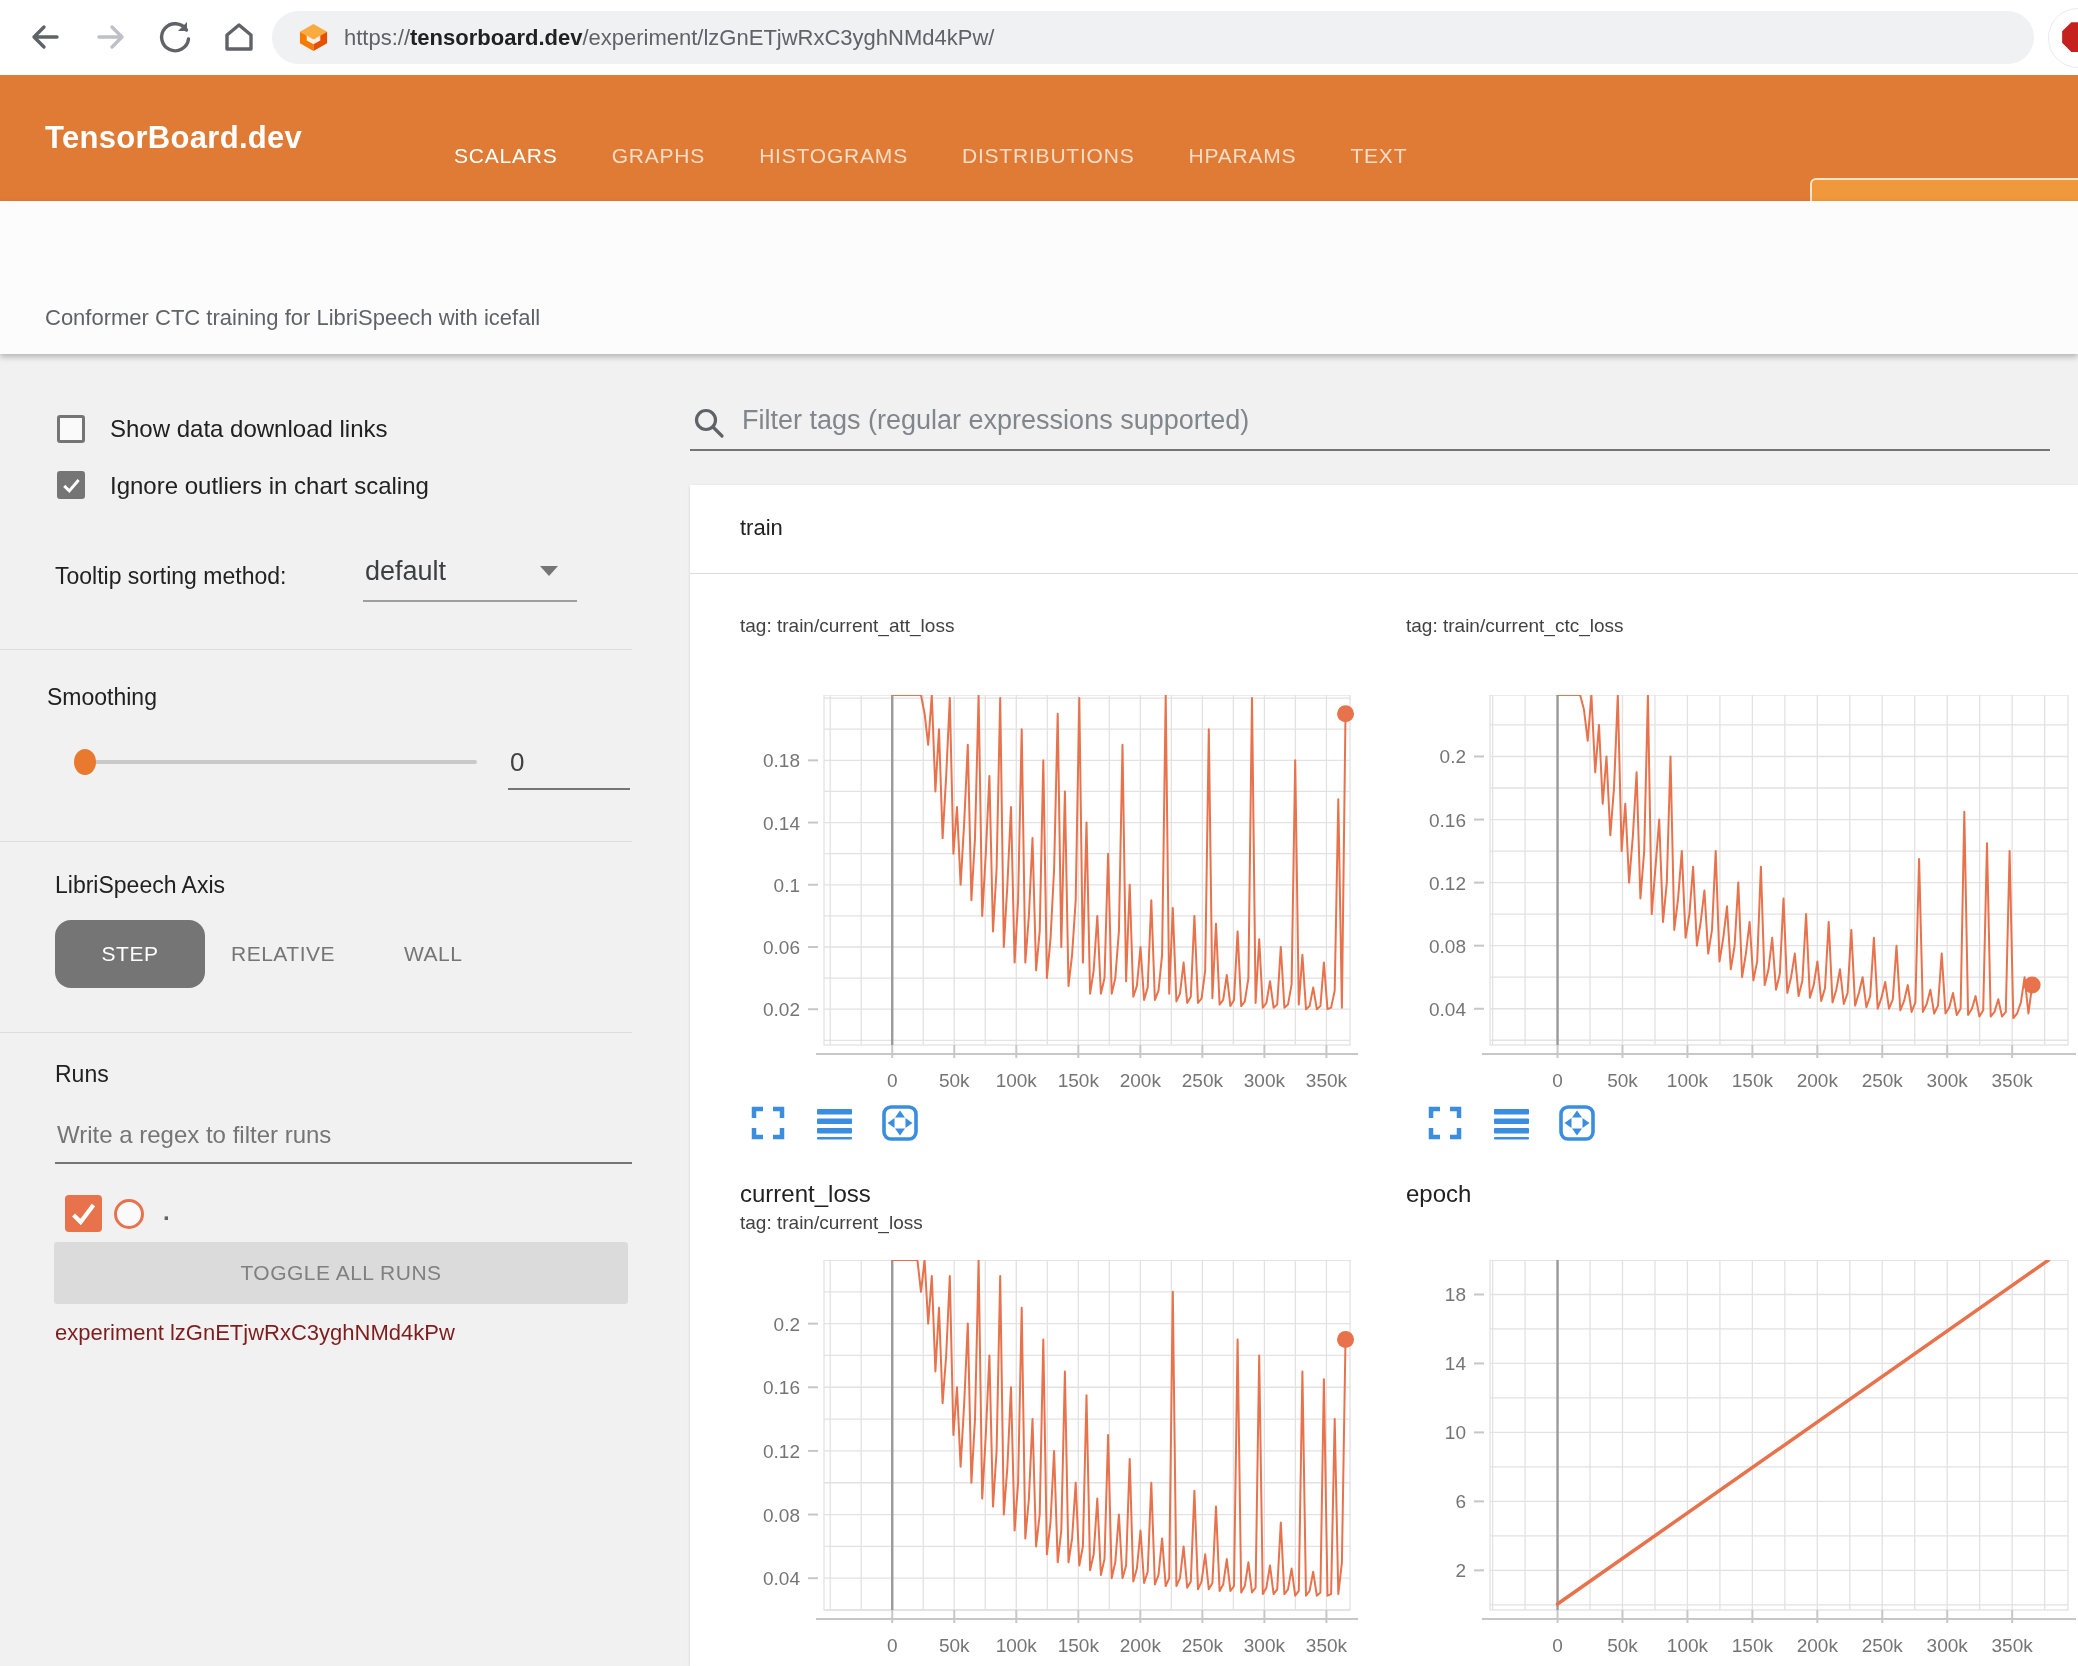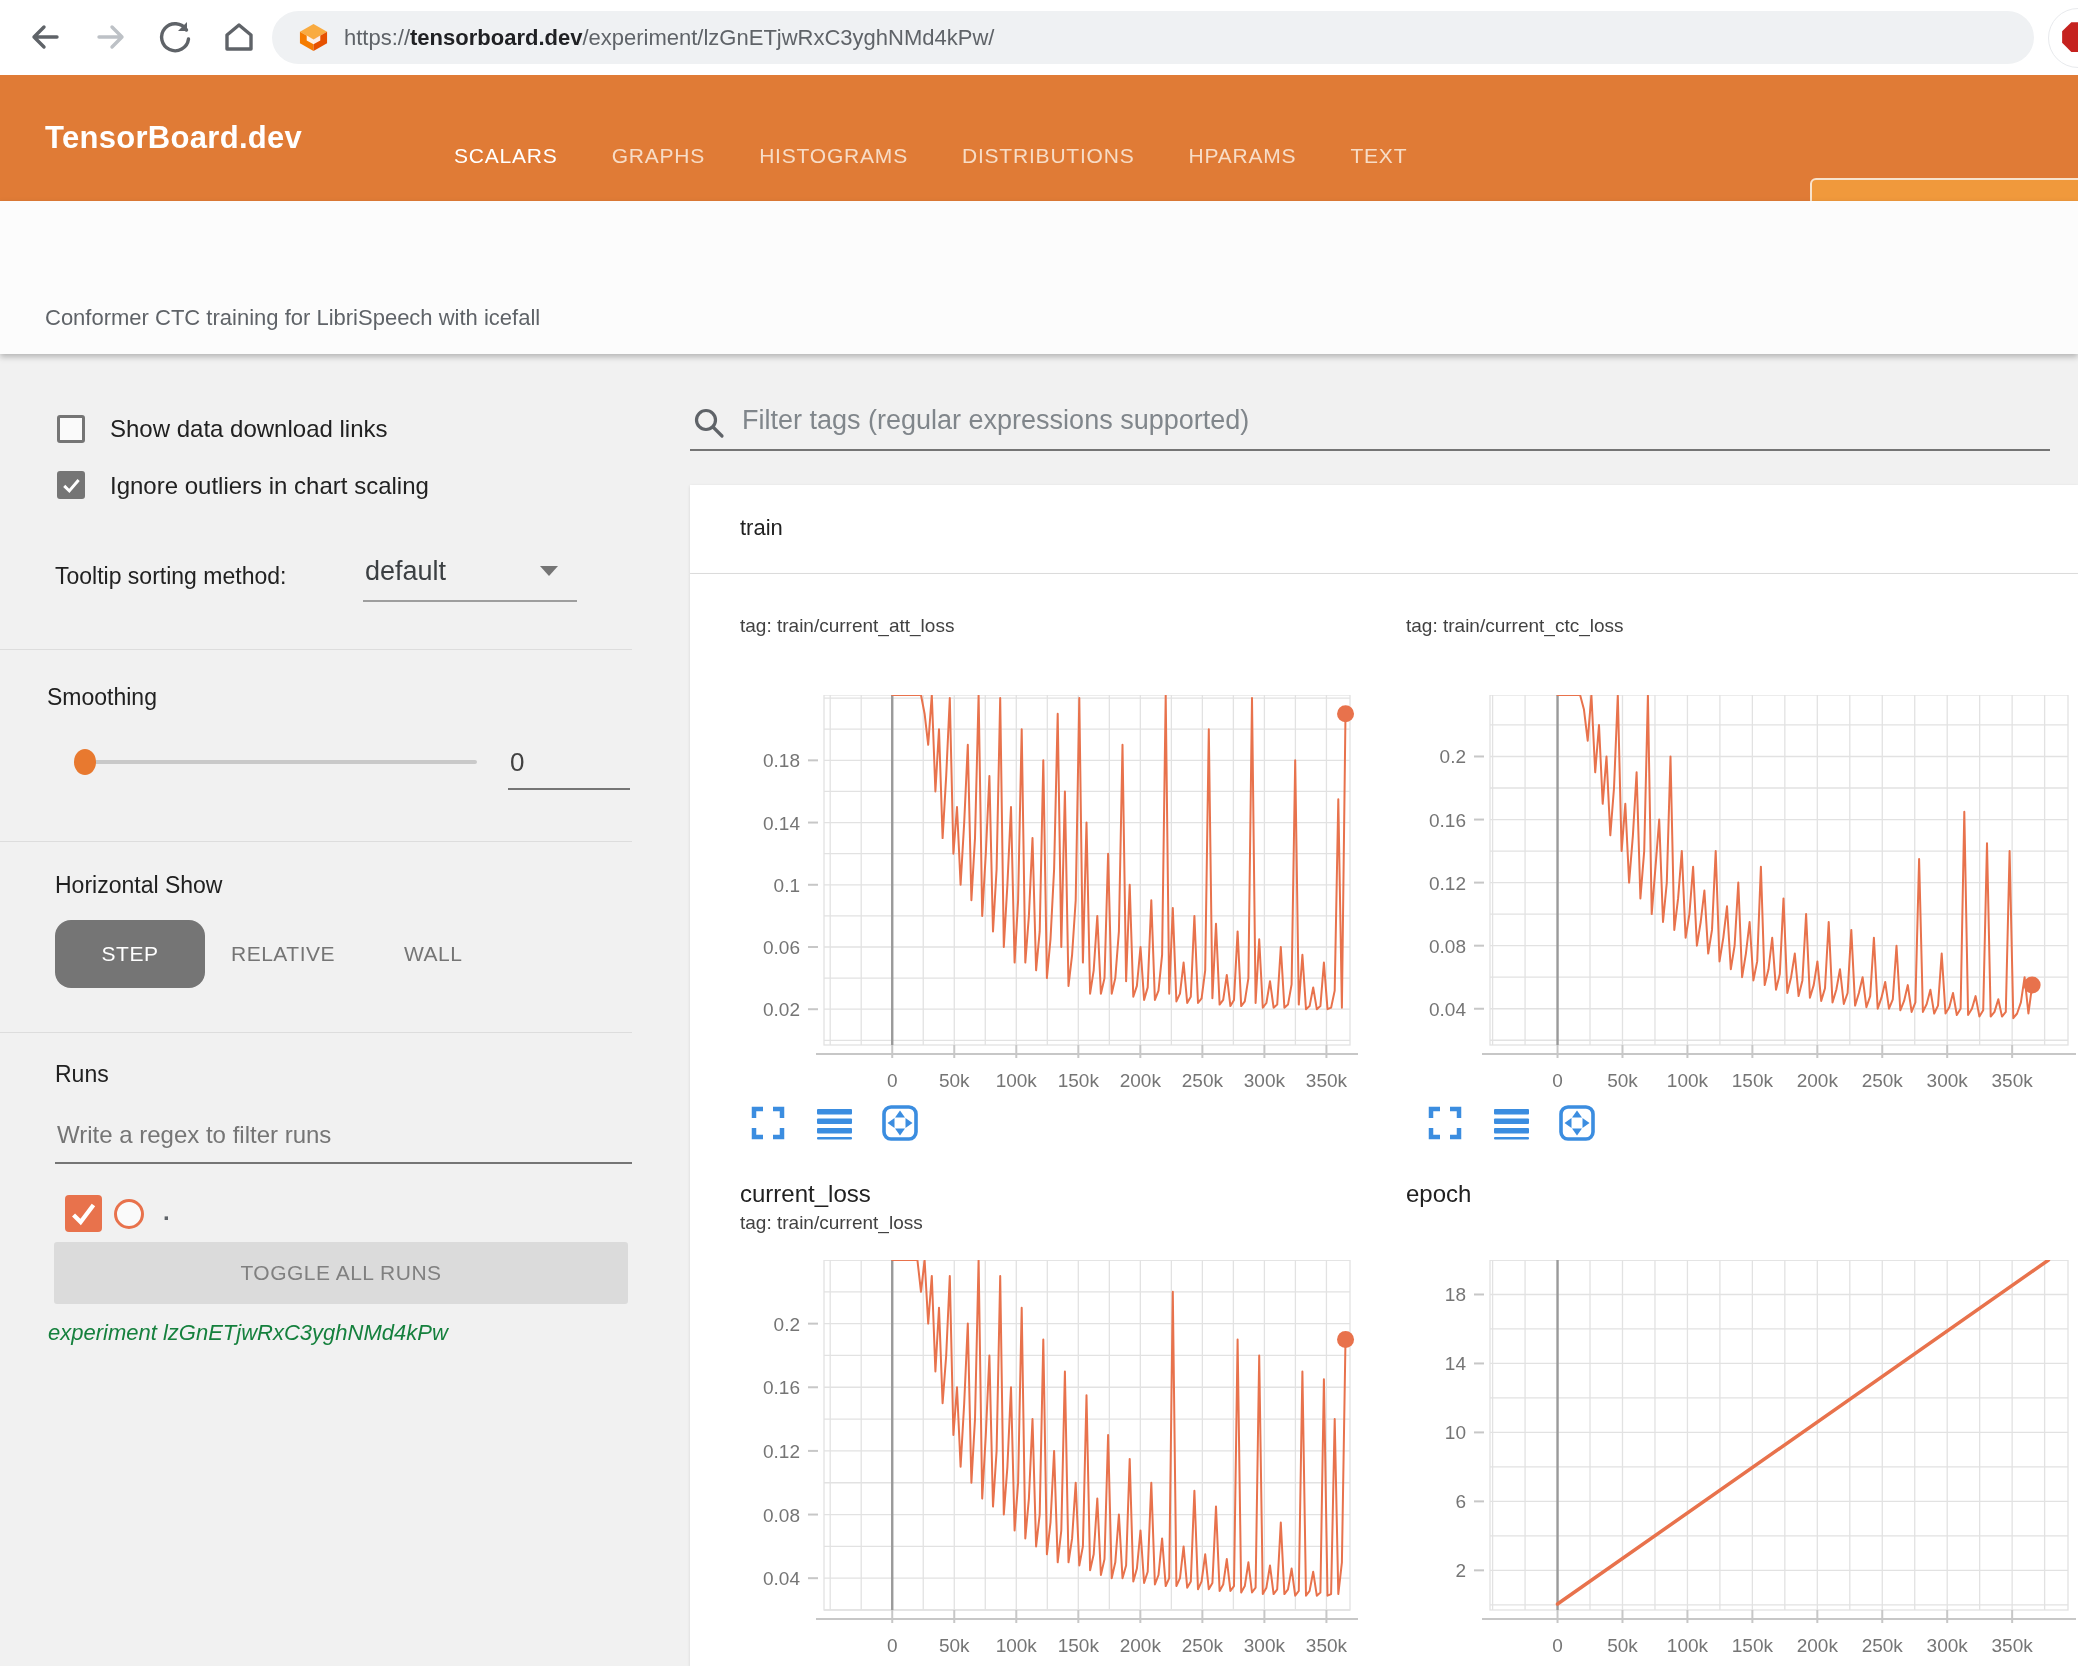--- a/index.html
+++ b/index.html
@@ -46,21 +46,21 @@
        font-family:"Liberation Sans",sans-serif;background:transparent;color:#757575;}
   .axis-btn.selected{background:#757575;color:#fff;width:150px;border-radius:16px;}
   .regex-input{width:560px;background:transparent;border:none;outline:none;font-size:24px;color:#424242;
        font-family:"Liberation Sans",sans-serif;}
   .regex-input::placeholder{color:#757575;}
   .run-cb{width:37px;height:37px;border-radius:4px;background:#E8724C;cursor:pointer;}
   .run-circle{width:30px;height:30px;border-radius:50%;border:3px solid #E8724C;box-sizing:border-box;background:#FAFAFA;cursor:pointer;}
   .run-name{font-size:24px;color:#5F6368;font-weight:bold;}
   .toggle-btn{left:54px;top:1242px;width:574px;height:62px;background:#DBDBDB;border:none;border-radius:3px;
        font-size:21px;letter-spacing:.5px;color:#808080;font-family:"Liberation Sans",sans-serif;cursor:pointer;}
-  .exp-note{left:48px;top:1320px;font-size:22px;color:#15803d;font-style:italic;}
+  .exp-note{left:55px;top:1320px;font-size:22px;color:#7f1d1d;}
   
   .filter-row{left:690px;top:398px;width:1360px;height:51px;border-bottom:2px solid #757575;}
   .filter-input{position:absolute;left:50px;top:6px;width:1290px;background:transparent;border:none;outline:none;
        font-size:27px;color:#3C4043;font-family:"Liberation Sans",sans-serif;}
   .filter-input::placeholder{color:#80868B;}
   .card{background:#fff;box-shadow:0 1px 3px rgba(0,0,0,.12);}
   .card-head{left:690px;top:485px;width:1388px;height:88px;border-bottom:1px solid #E0E0E0;}
   .card-title{left:50px;top:30px;font-size:22px;color:#212121;}
   .card-body{left:690px;top:574px;width:1388px;height:1092px;}
   .chart{position:absolute;}
@@ -140,21 +140,21 @@
 <div class="abs divider" style="left:0;top:649px;width:632px"></div>
 
 <div class="abs side-label" style="left:47px;top:684px">Smoothing</div>
 <div class="abs slider-track" style="left:85px;top:760px;width:392px"></div>
 <div class="abs slider-knob" style="left:74px;top:749px"></div>
 <input class="abs smooth-input" style="left: 508px; top: 746px;" value="0">
 <div class="abs val-underline" style="left:508px;top:788px;width:122px"></div>
 
 <div class="abs divider" style="left:0;top:841px;width:632px"></div>
 
-<div class="abs side-label" style="left:55px;top:872px">Horizontal Show</div>
+<div class="abs side-label" style="left:55px;top:872px">LibriSpeech Axis</div>
 <button class="abs axis-btn selected" style="left:55px;top:920px">STEP</button>
 <button class="abs axis-btn" style="left:225px;top:920px">RELATIVE</button>
 <button class="abs axis-btn" style="left:398px;top:920px">WALL</button>
 
 <div class="abs divider" style="left:0;top:1032px;width:632px"></div>
 
 <div class="abs side-label" style="left:55px;top:1061px">Runs</div>
 <input class="abs regex-input" style="left: 55px; top: 1120px;" placeholder="Write a regex to filter runs">
 <div class="abs val-underline" style="left:55px;top:1162px;width:577px"></div>
 

